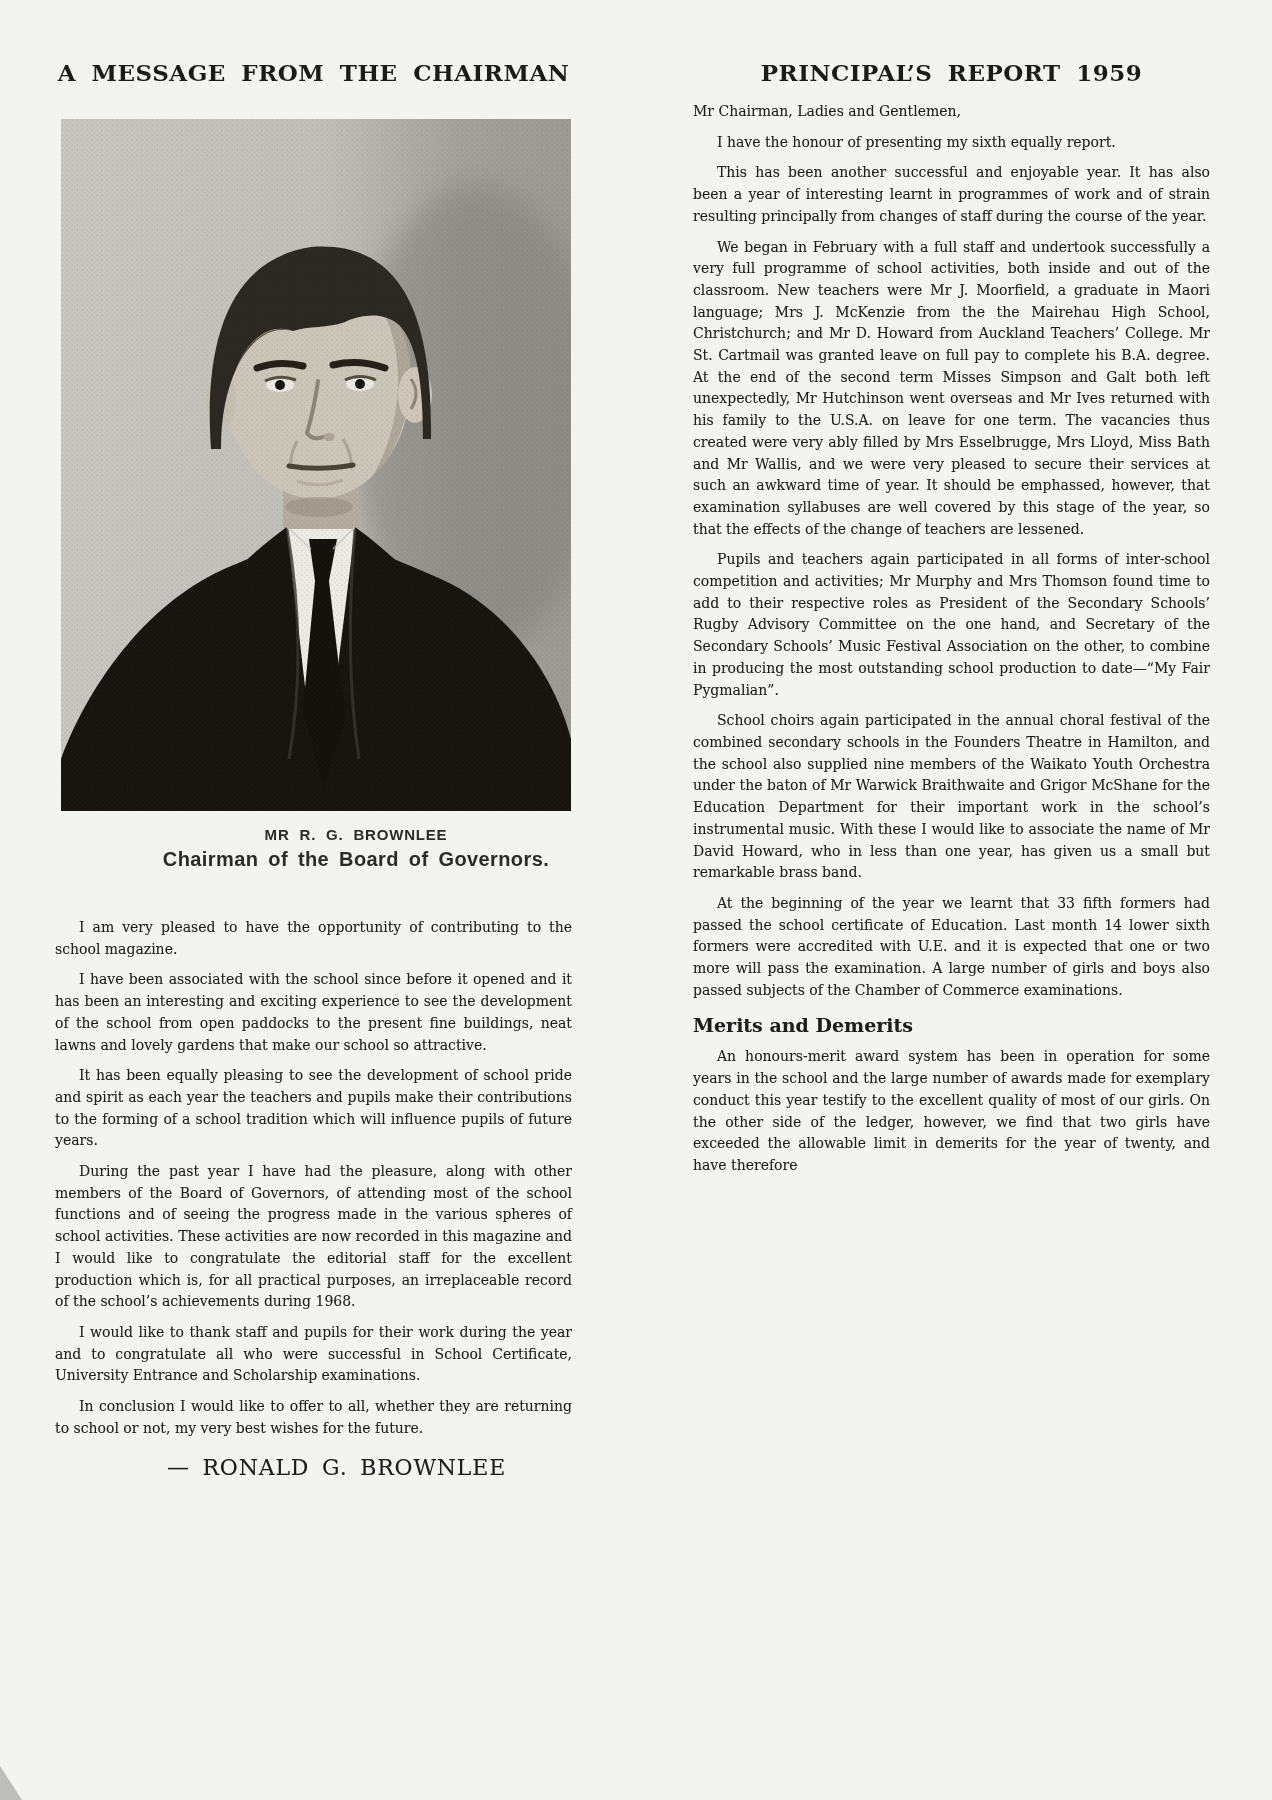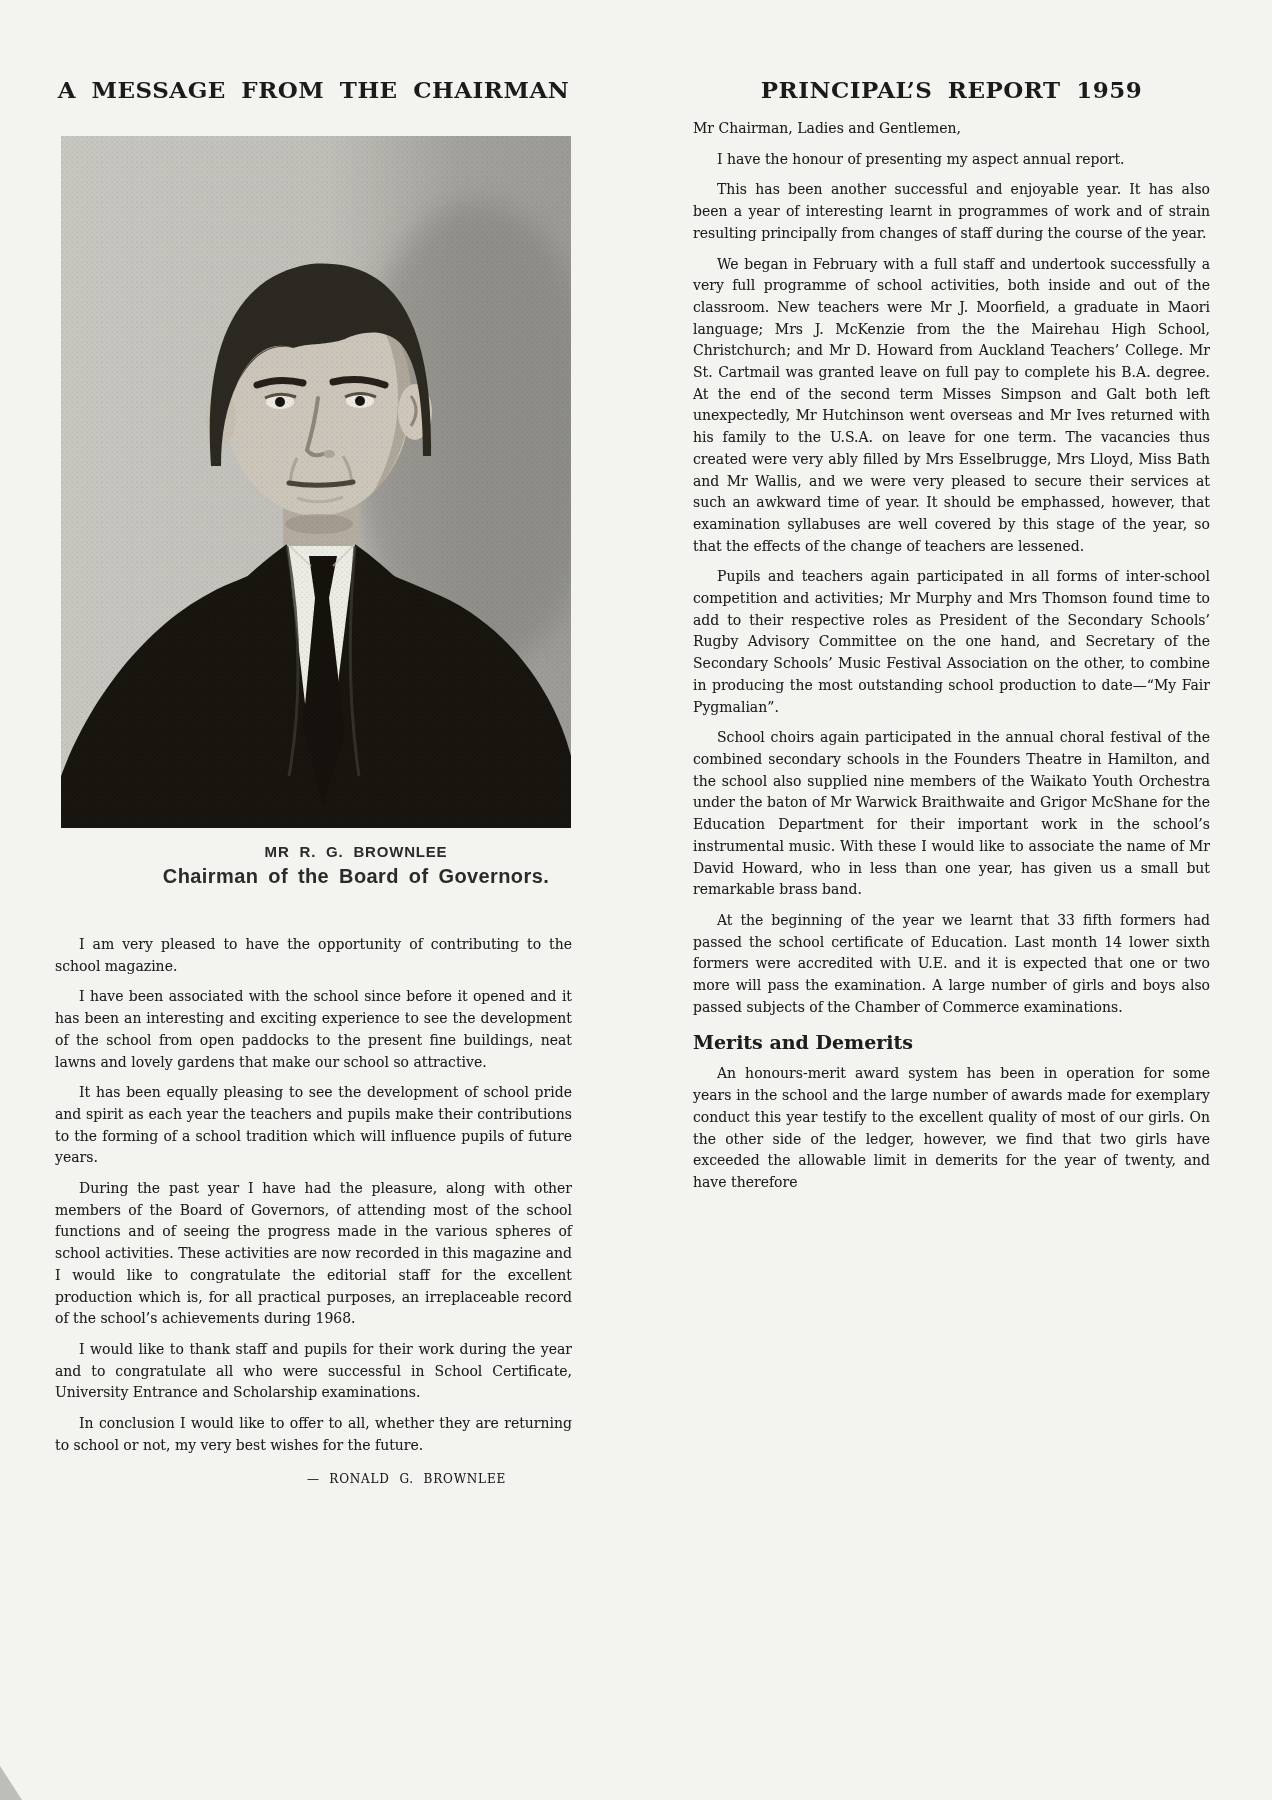--- a/index.html
+++ b/index.html
@@ -5,21 +5,21 @@
   html,body { margin:0; padding:0; }
   body {
     width:1272px; height:1800px;
     background:#f3f3ef;
     font-family:"DejaVu Serif", serif;
     color:#1d1d1d;
     position:relative;
     overflow:hidden;
   }
   .page { position:absolute; inset:0; }
-  .col { position:absolute; top:76px; }
+  .col { position:absolute; top:59px; }
   .col-left  { left:55px;  width:517px; }
   .col-right { left:693px; width:517px; }
 
   h1.col-title {
     font-size:23px; font-weight:bold; text-align:center;
     margin:0; letter-spacing:0.5px; word-spacing:7px;
     color:#1b1b1a;
   }
   .col-left h1.col-title  { margin-bottom:33px; }
   .col-right h1.col-title { margin-bottom:15px; }
@@ -40,21 +40,21 @@
   }
   p.indent { text-indent:24px; }
 
   h2.sub-heading {
     font-size:19px; font-weight:bold; margin:13px 0 10px 0;
     text-shadow:0 0 0.5px rgba(20,20,20,0.25);
   }
 
   .signature {
     margin-top:16px; text-align:right; padding-right:66px;
-    font-size:12px; letter-spacing:0.8px; word-spacing:5px;
+    font-size:22px; letter-spacing:0.8px; word-spacing:5px;
     text-shadow:0 0 0.5px rgba(20,20,20,0.25);
   }
 
   .scan-corner {
     position:absolute; left:0; bottom:0; width:0; height:0;
     border-left:22px solid #8f8f8c; border-top:34px solid transparent;
     opacity:0.55;
   }
 </style>
 </head>
@@ -147,21 +147,21 @@
     <p class="body-par indent">I would like to thank staff and pupils for their work during the year and to congratulate all who were successful in School Certificate, University Entrance and Scholarship examinations.</p>
     <p class="body-par indent">In conclusion I would like to offer to all, whether they are returning to school or not, my very best wishes for the future.</p>
 
     <div class="signature">— RONALD G. BROWNLEE</div>
   </div>
 
   <div class="col col-right">
     <h1 class="col-title">PRINCIPAL’S REPORT 1959</h1>
 
     <p class="body-par">Mr Chairman, Ladies and Gentlemen,</p>
-    <p class="body-par indent">I have the honour of presenting my aspect annual report.</p>
+    <p class="body-par indent">I have the honour of presenting my sixth equally report.</p>
     <p class="body-par indent">This has been another successful and enjoyable year. It has also been a year of interesting learnt in programmes of work and of strain resulting principally from changes of staff during the course of the year.</p>
     <p class="body-par indent">We began in February with a full staff and undertook successfully a very full programme of school activities, both inside and out of the classroom. New teachers were Mr J. Moorfield, a graduate in Maori language; Mrs J. McKenzie from the the Mairehau High School, Christchurch; and Mr D. Howard from Auckland Teachers’ College. Mr St. Cartmail was granted leave on full pay to complete his B.A. degree. At the end of the second term Misses Simpson and Galt both left unexpectedly, Mr Hutchinson went overseas and Mr Ives returned with his family to the U.S.A. on leave for one term. The vacancies thus created were very ably filled by Mrs Esselbrugge, Mrs Lloyd, Miss Bath and Mr Wallis, and we were very pleased to secure their services at such an awkward time of year. It should be emphassed, however, that examination syllabuses are well covered by this stage of the year, so that the effects of the change of teachers are lessened.</p>
     <p class="body-par indent">Pupils and teachers again participated in all forms of inter-school competition and activities; Mr Murphy and Mrs Thomson found time to add to their respective roles as President of the Secondary Schools’ Rugby Advisory Committee on the one hand, and Secretary of the Secondary Schools’ Music Festival Association on the other, to combine in producing the most outstanding school production to date—“My Fair Pygmalian”.</p>
     <p class="body-par indent">School choirs again participated in the annual choral festival of the combined secondary schools in the Founders Theatre in Hamilton, and the school also supplied nine members of the Waikato Youth Orchestra under the baton of Mr Warwick Braithwaite and Grigor McShane for the Education Department for their important work in the school’s instrumental music. With these I would like to associate the name of Mr David Howard, who in less than one year, has given us a small but remarkable brass band.</p>
     <p class="body-par indent">At the beginning of the year we learnt that 33 fifth formers had passed the school certificate of Education. Last month 14 lower sixth formers were accredited with U.E. and it is expected that one or two more will pass the examination. A large number of girls and boys also passed subjects of the Chamber of Commerce examinations.</p>
 
     <h2 class="sub-heading">Merits and Demerits</h2>
 
     <p class="body-par indent">An honours-merit award system has been in operation for some years in the school and the large number of awards made for exemplary conduct this year testify to the excellent quality of most of our girls. On the other side of the ledger, however, we find that two girls have exceeded the allowable limit in demerits for the year of twenty, and have therefore</p>
   </div>

